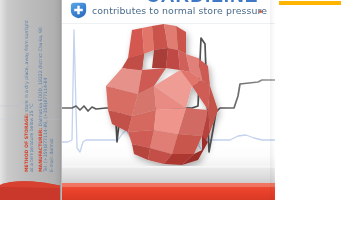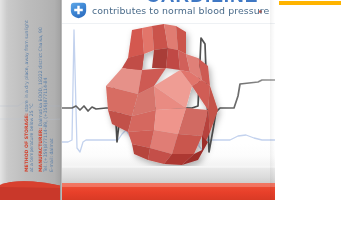--- a/index.html
+++ b/index.html
@@ -341,21 +341,21 @@
               <stop offset="0%" stop-color="#5fa8e8"></stop>
               <stop offset="55%" stop-color="#3d86d4"></stop>
               <stop offset="100%" stop-color="#2f6fc0"></stop>
             </linearGradient>
           </defs>
           <path d="M5.5,1.2 H18.5 A4.3,4.3 0 0 1 22.8,5.5 V12
                    C22.8,18 18,22 12,22.8 C6,22 1.2,18 1.2,12
                    V5.5 A4.3,4.3 0 0 1 5.5,1.2 Z" fill="url(#shieldGrad)"></path>
           <path d="M10.3,5.4 h3.4 v4.3 h4.3 v3.4 h-4.3 v4.3 h-3.4 v-4.3 h-4.3 v-3.4 h4.3 z" fill="#ffffff"></path>
         </svg>
-        <span id="tagline-text">contributes to normal blood pressure</span>
+        <span id="tagline-text">contributes to normal store pressure</span>
       </div>
 
       <div id="header-rule"></div>
 
       <div id="artwork">
 
         <svg id="ecg-blue" viewBox="0 0 213 145" preserveAspectRatio="none">
           <polyline points="0,120 6,120 10,118 12,8 15,126 18,130 21,120 24,118 40,118 50,118 56,118 60,112 64,108 70,118 76,120 110,120 124,120 130,112 134,96 137,124 140,128 143,120 146,118 168,118 176,114 184,113 192,116 200,118 213,118" fill="none" stroke="#c3d2ee" stroke-width="1.3" stroke-linejoin="round"></polyline>
         </svg>
 

